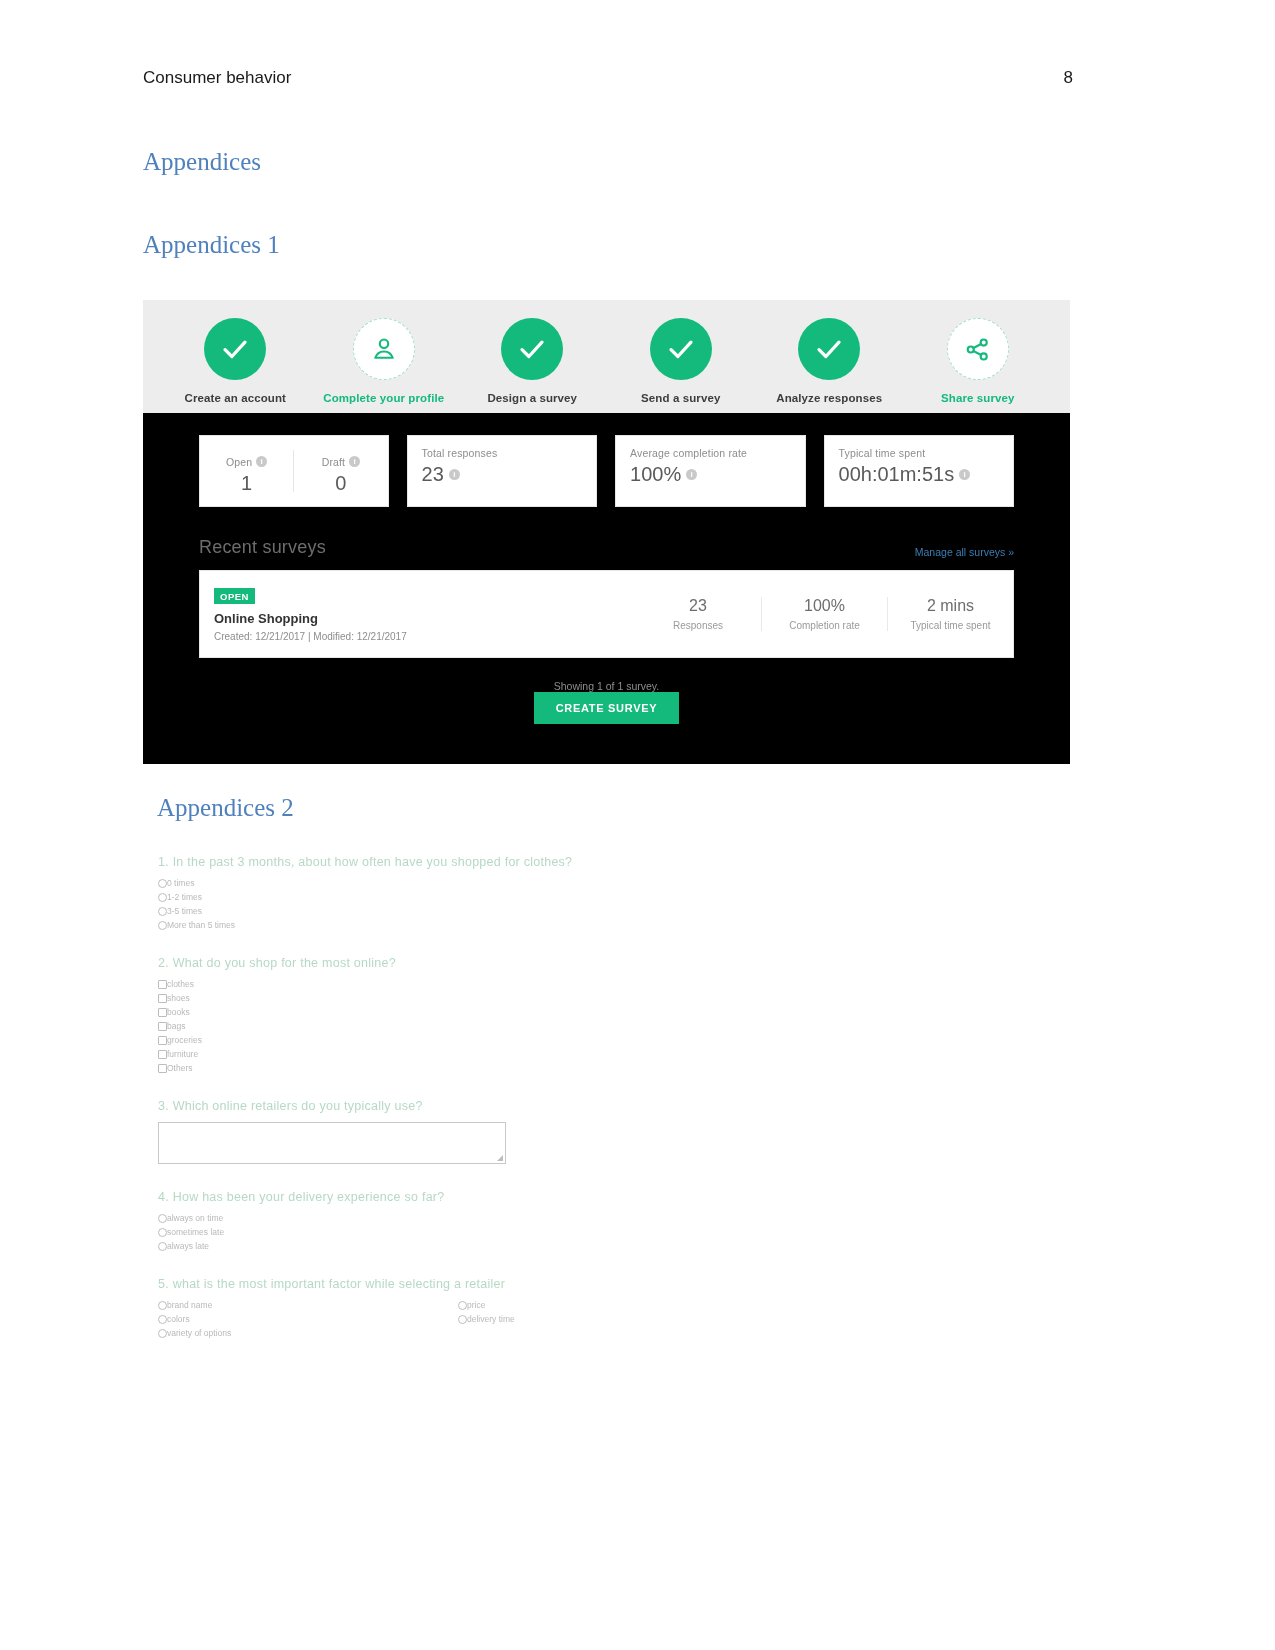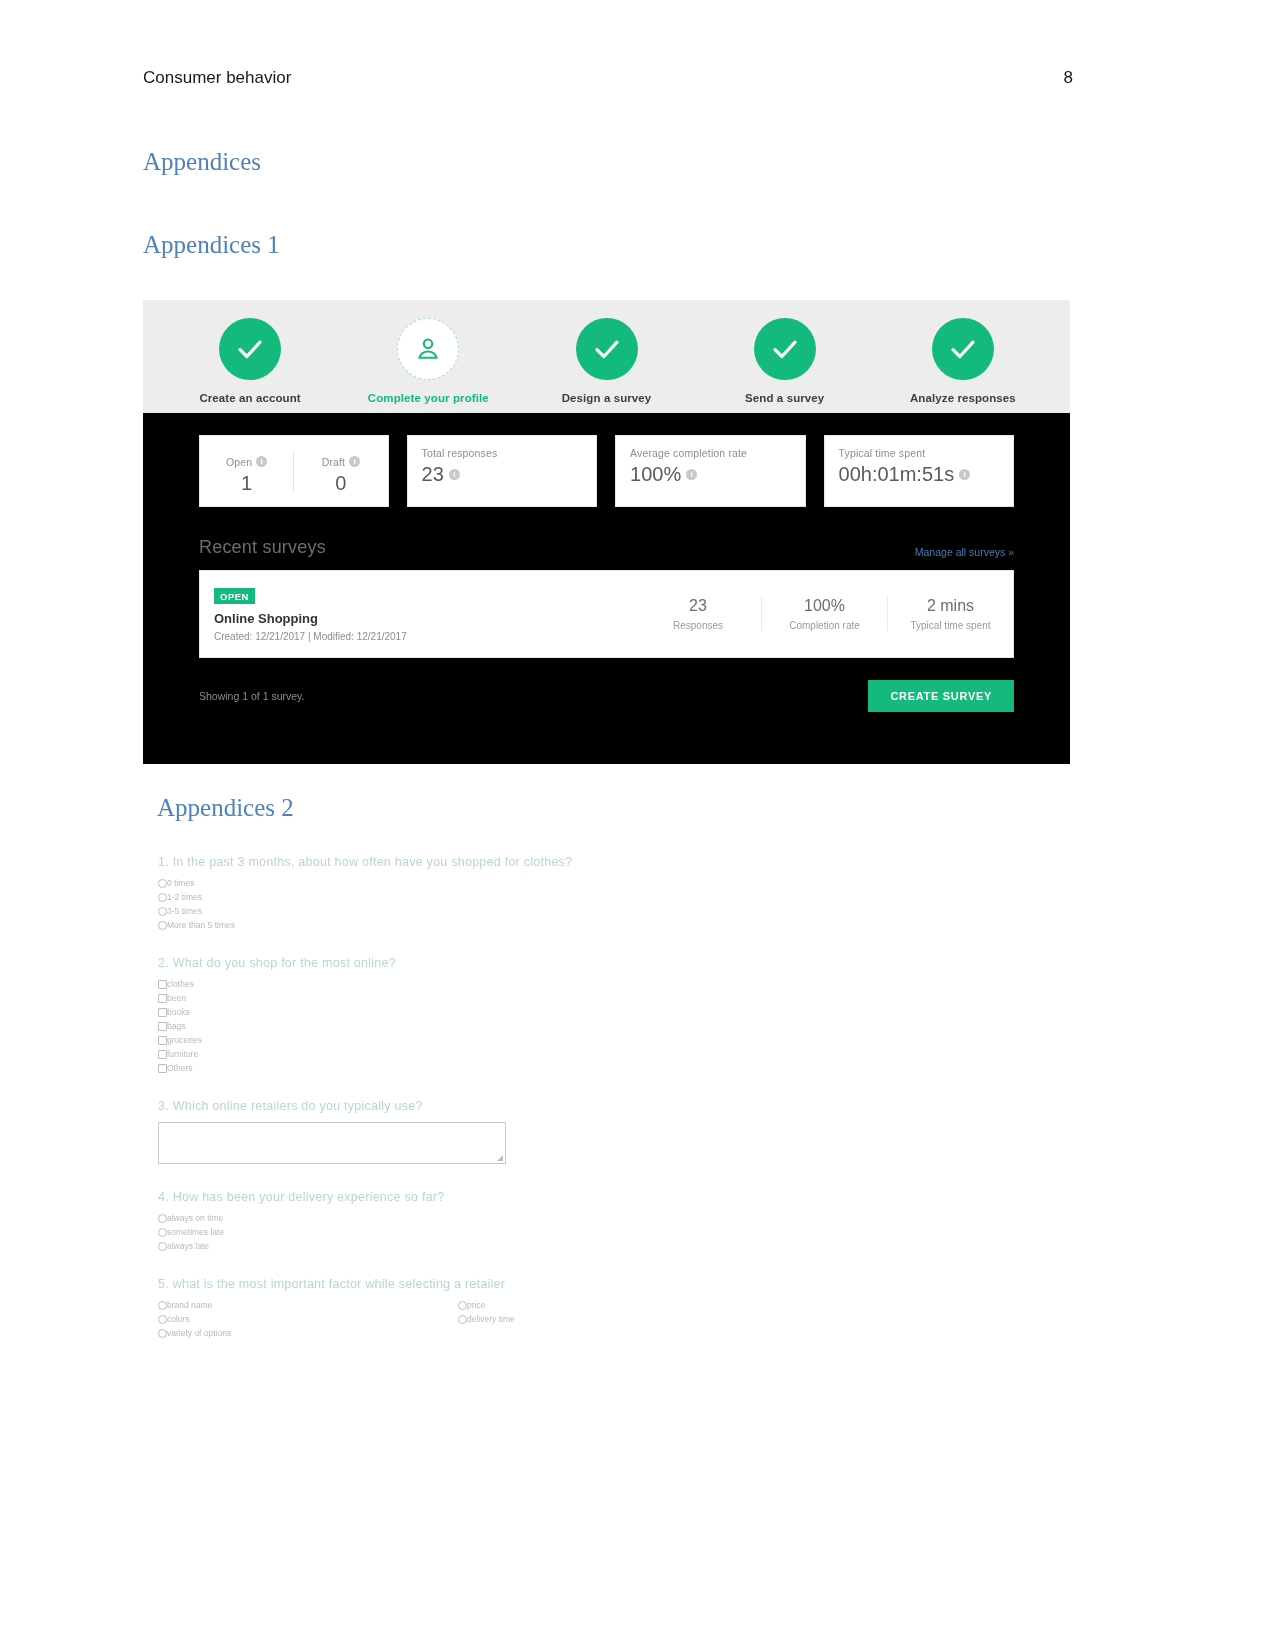--- a/index.html
+++ b/index.html
@@ -124,20 +124,21 @@
     width:126px; text-align:center; padding:0 4px;
     border-left:1px solid #e9e9e9;
   }
   .metric:first-child { border-left:none; }
   .metric-value { font-size:16px; color:#6d6d6d; font-weight:300; }
   .metric-label { font-size:10px; color:#9a9a9a; margin-top:5px; }
 
   .recent-foot {
     display:flex; justify-content:space-between; align-items:center;
     padding:22px 56px 0 56px;
+    flex-direction:column;
   }
   .showing { font-size:10.5px; color:#8d8d8d; }
   .create-btn {
     background:#13ba7c; color:#fff; border:none;
     font-size:11px; font-weight:700; letter-spacing:.7px;
     padding:10px 22px; cursor:pointer;
     font-family:"Liberation Sans", sans-serif;
   }
 
   
@@ -231,20 +232,32 @@
 
       <div class="step">
         <div class="step-circle done">
           <svg width="30" height="30" viewBox="0 0 24 24" fill="none" stroke="#ffffff" stroke-width="2.6" stroke-linecap="round" stroke-linejoin="round">
             <polyline points="4,12.5 9.5,18 20,6.5"></polyline>
           </svg>
         </div>
         <div class="step-label">Analyze responses</div>
       </div>
 
+      <div class="step">
+        <div class="step-circle todo">
+          <svg width="27" height="27" viewBox="0 0 24 24" fill="none" stroke="#13ba7c" stroke-width="1.9" stroke-linecap="round" stroke-linejoin="round">
+            <circle cx="17.5" cy="5.8" r="2.7"></circle>
+            <circle cx="6" cy="12" r="2.7"></circle>
+            <circle cx="17.5" cy="18.2" r="2.7"></circle>
+            <line x1="8.4" y1="10.7" x2="15.2" y2="7.1"></line>
+            <line x1="8.4" y1="13.3" x2="15.2" y2="16.9"></line>
+          </svg>
+        </div>
+        <div class="step-label active">Share survey</div>
+      </div>
 
     </div>
 
     <div class="stats-row">
 
       <div class="stat-card split">
         <div class="split-half">
           <div class="stat-label">
             <span>Open</span>
             <i class="info-dot">i</i>
@@ -346,21 +359,21 @@
     </div>
 
     <div class="q-block">
       <div class="q-text">2. What do you shop for the most online?</div>
       <div class="opt">
         <span class="checkbox"></span>
         <span>clothes</span>
       </div>
       <div class="opt">
         <span class="checkbox"></span>
-        <span>been</span>
+        <span>shoes</span>
       </div>
       <div class="opt">
         <span class="checkbox"></span>
         <span>books</span>
       </div>
       <div class="opt">
         <span class="checkbox"></span>
         <span>bags</span>
       </div>
       <div class="opt">

